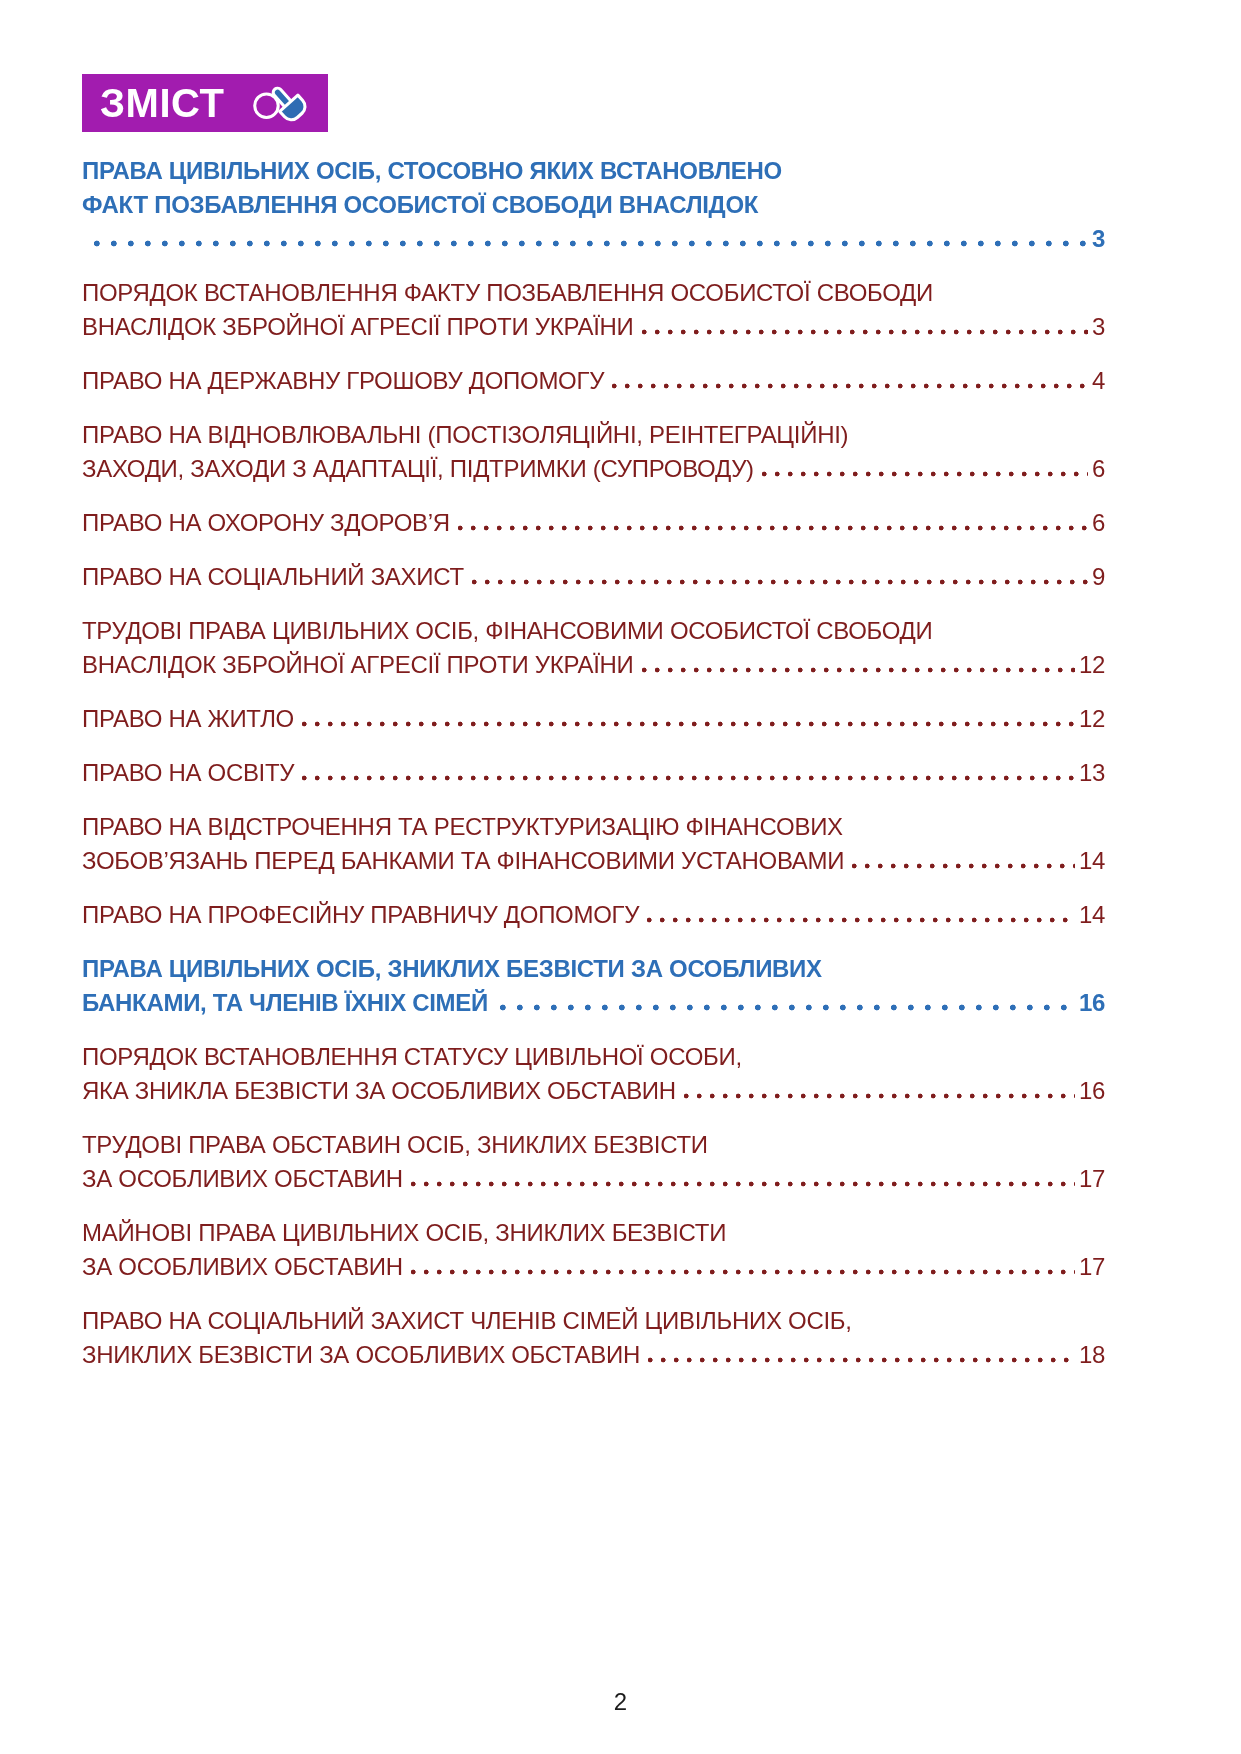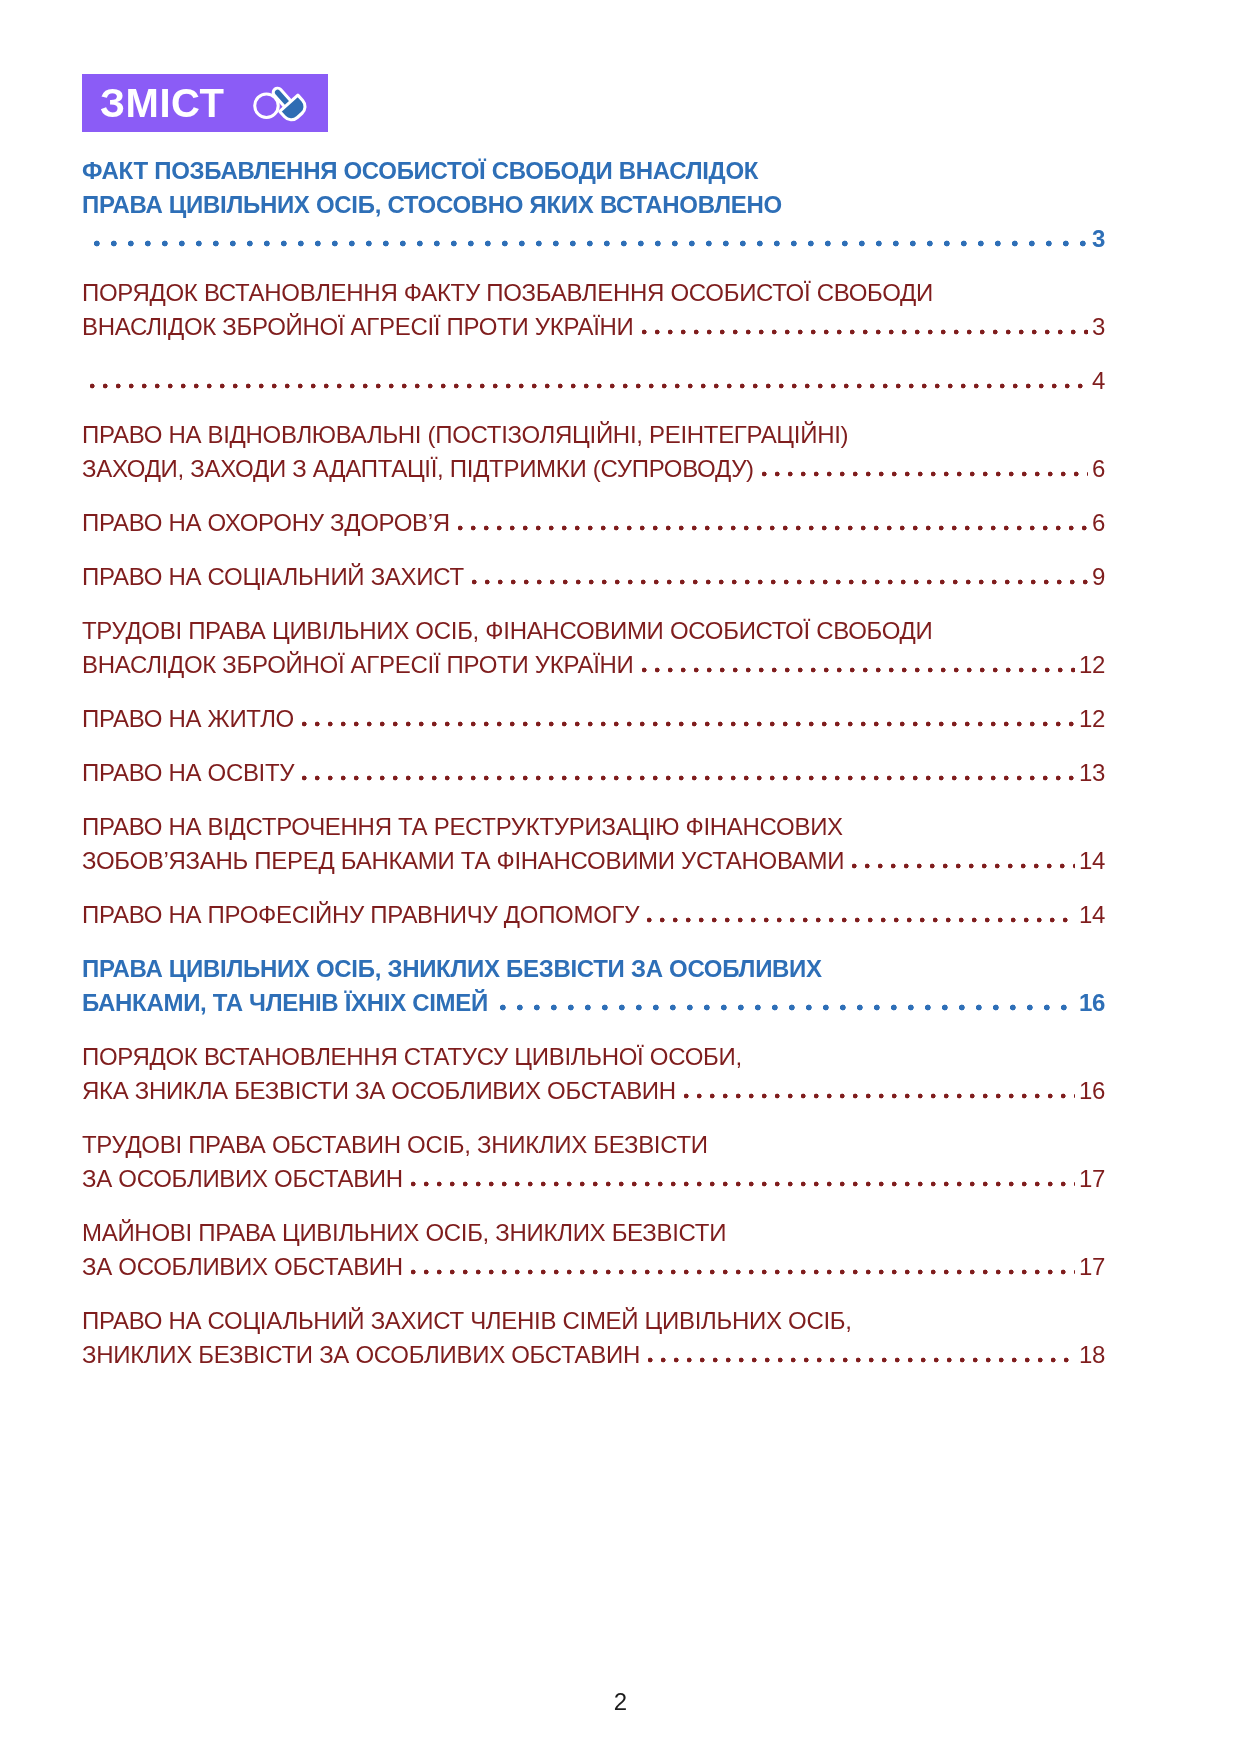--- a/index.html
+++ b/index.html
@@ -19,21 +19,21 @@
     position:absolute;
     left:82px;
     top:74px;
     width:1023px;
   }
   
   .banner {
     display:inline-flex;
     align-items:center;
     gap:28px;
-    background:#8b5cf6;
+    background:#a21caf;
     color:#ffffff;
     height:58px;
     padding:0 20px 0 18px;
     margin-bottom:22px;
   }
   .banner .banner-title {
     font-size:40px;
     font-weight:700;
     letter-spacing:0.5px;
     line-height:1;
@@ -91,37 +91,38 @@
         <circle cx="16" cy="26" r="13" fill="none" stroke="#ffffff" stroke-width="3.4"></circle>
         <g transform="rotate(-42 40 24)" fill="#2e6cb3" stroke="#ffffff" stroke-width="3.4" stroke-linejoin="round" stroke-linecap="round">
           <rect x="35" y="2" width="9.5" height="26" rx="4.7"></rect>
           <path d="M27.5 24 h27 v8 a10 10 0 0 1 -10 10 h-7 a10 10 0 0 1 -10 -10 z"></path>
         </g>
       </svg>
     </div>
 
     <div class="toc" id="toc-list">
         <div class="toc-entry section">
+          <div class="toc-line"><span class="t">ПРАВА ЦИВІЛЬНИХ ОСІБ, СТОСОВНО ЯКИХ ВСТАНОВЛЕНО</span></div>
           <div class="toc-line"><span class="t">ФАКТ ПОЗБАВЛЕННЯ ОСОБИСТОЇ СВОБОДИ ВНАСЛІДОК</span></div>
-          <div class="toc-line"><span class="t">ПРАВА ЦИВІЛЬНИХ ОСІБ, СТОСОВНО ЯКИХ ВСТАНОВЛЕНО</span></div>
           <div class="toc-line last">
             <span class="leader"></span>
             <span class="pg">3</span>
           </div>
         </div>
         <div class="toc-entry plain">
           <div class="toc-line"><span class="t">ПОРЯДОК ВСТАНОВЛЕННЯ ФАКТУ ПОЗБАВЛЕННЯ ОСОБИСТОЇ СВОБОДИ</span></div>
           <div class="toc-line last">
             <span class="t">ВНАСЛІДОК ЗБРОЙНОЇ АГРЕСІЇ ПРОТИ УКРАЇНИ</span>
             <span class="leader"></span>
             <span class="pg">3</span>
           </div>
         </div>
         <div class="toc-entry plain">
           <div class="toc-line last">
+            <span class="t">ПРАВО НА ДЕРЖАВНУ ГРОШОВУ ДОПОМОГУ</span>
             <span class="leader"></span>
             <span class="pg">4</span>
           </div>
         </div>
         <div class="toc-entry plain">
           <div class="toc-line"><span class="t">ПРАВО НА ВІДНОВЛЮВАЛЬНІ (ПОСТІЗОЛЯЦІЙНІ, РЕІНТЕГРАЦІЙНІ)</span></div>
           <div class="toc-line last">
             <span class="t">ЗАХОДИ, ЗАХОДИ З АДАПТАЦІЇ, ПІДТРИМКИ (СУПРОВОДУ)</span>
             <span class="leader"></span>
             <span class="pg">6</span>

